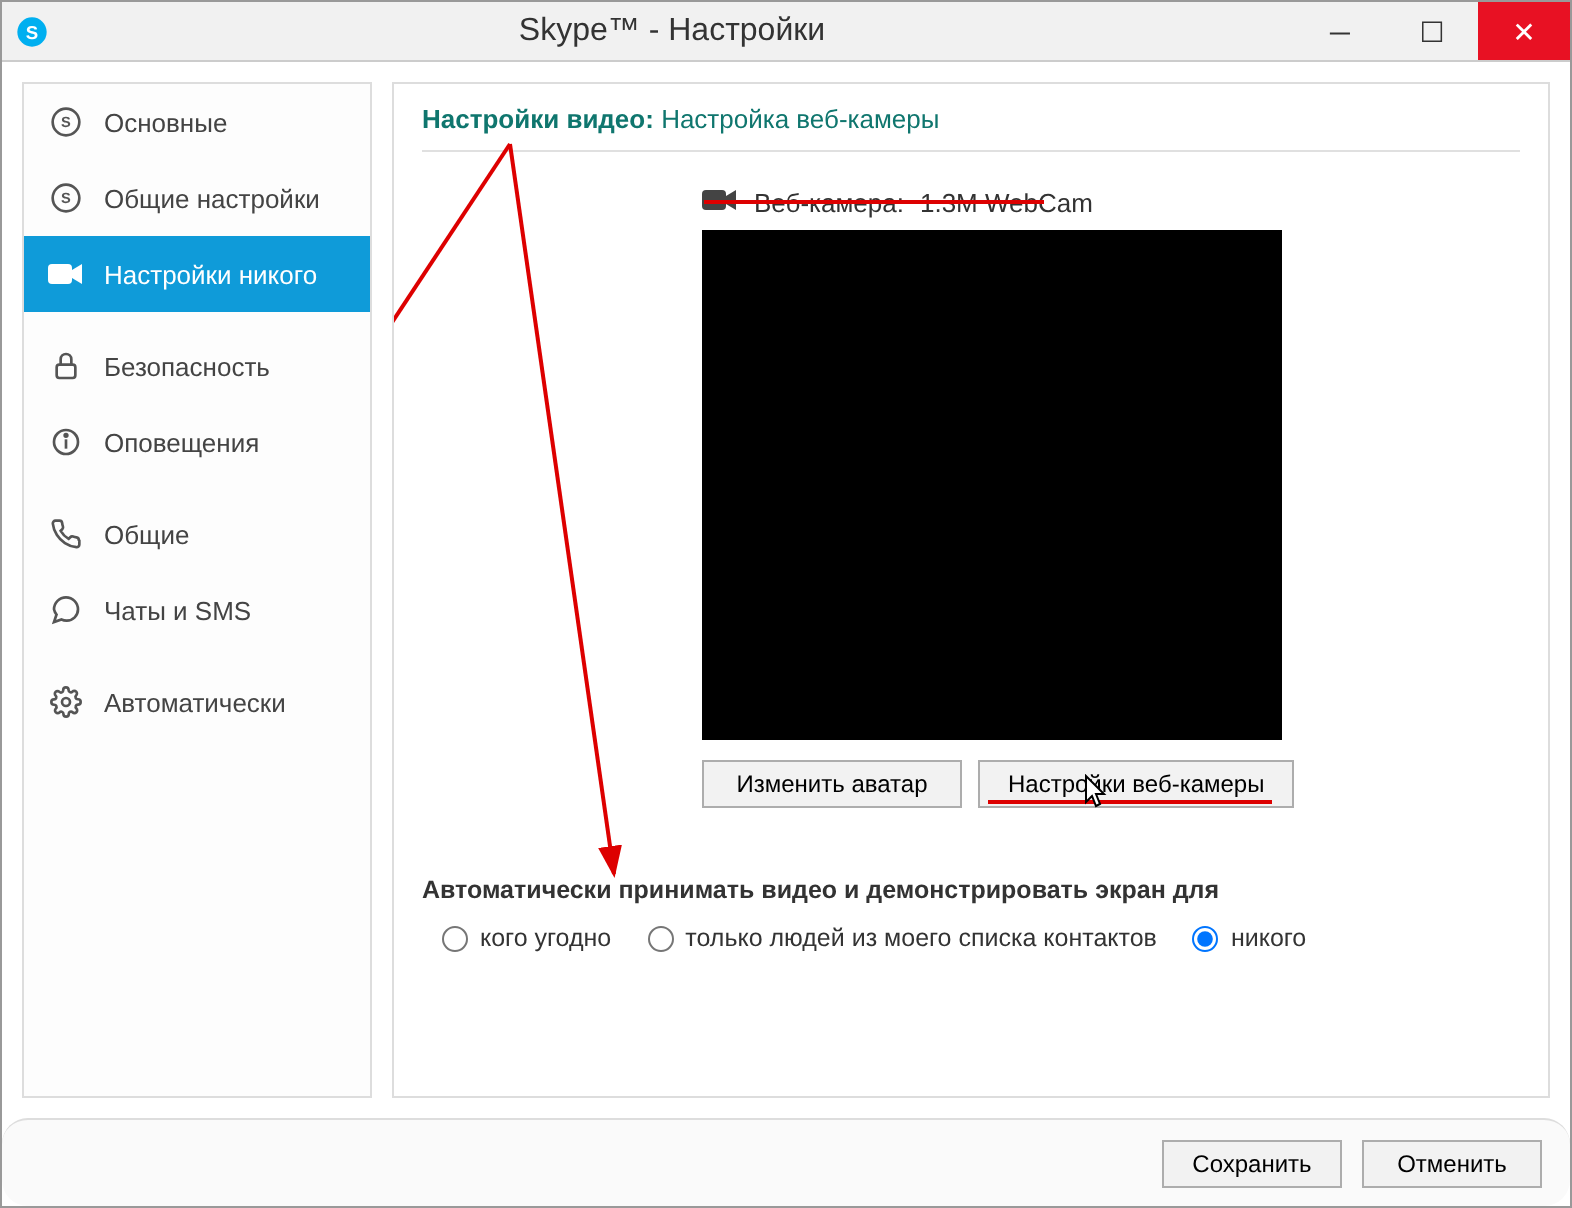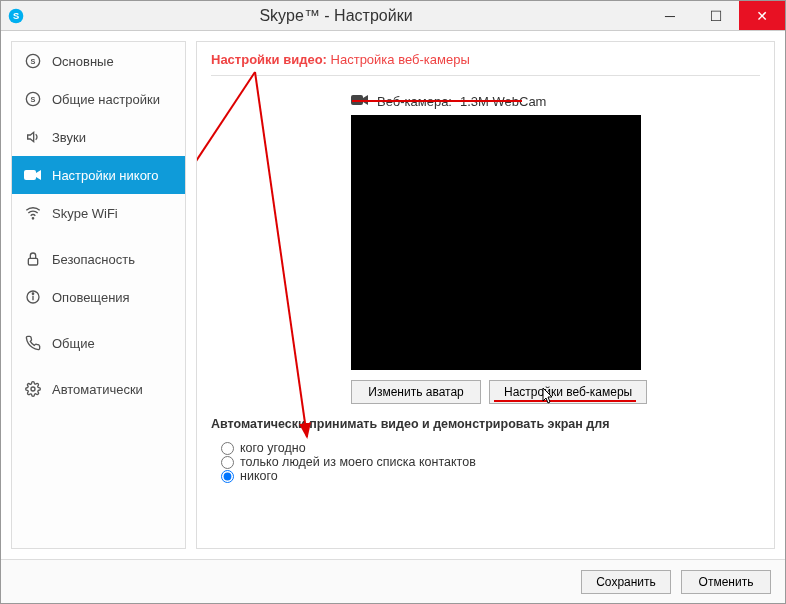--- a/index.html
+++ b/index.html
@@ -80,21 +80,21 @@
 
 .main {
   flex: 1;
   border: 1px solid #ddd;
   padding: 6px 14px 14px 14px;
   position: relative;
   overflow: hidden;
 }
 .main-header {
   font-size: 13px;
-  color: #ef4444;
+  color: #0f766e;
   padding: 4px 0 8px 0;
   border-bottom: 1px solid #e0e0e0;
 }
 .main-header b { font-weight: 600; }
 
 .webcam-row {
   display: flex;
   align-items: center;
   gap: 8px;
   margin-top: 18px;
@@ -128,50 +128,51 @@
   min-width: 130px;
   text-align: center;
 }
 .red-underline-btn {
   position: absolute;
   height: 2px;
   background: #d00;
 }
 
 .auto-label {
-  margin-top: 13px;
+  margin-top: 34px;
   font-weight: 600;
   color: #333;
   font-size: 12.5px;
 }
 .radio-group {
   margin-top: 10px;
   display: flex;
-  flex-direction: column;
-  gap: 0;
+  flex-direction: row;
+  gap: 18px;
   color: #333;
   font-size: 12.5px;
   margin-left: 10px;
 }
 .radio-row {
   display: flex;
   align-items: center;
   gap: 6px;
 }
 .radio-row input { margin: 0; }
 
 .footer {
   height: 44px;
   border-top: 1px solid #ddd;
   display: flex;
   justify-content: flex-end;
   align-items: center;
   padding-right: 14px;
   gap: 10px;
   background: #fafafa;
+  border-radius: 13px;
 }
 
 svg.arrow { position: absolute; left: 0; top: 0; pointer-events: none; }
 .cursor-img {
   position: absolute;
   width: 14px; height: 18px;
 }
 </style>
 </head>
 <body>
@@ -205,49 +206,29 @@
       </div>
       <div class="item">
         <span class="icon">
           <svg width="16" height="16" viewBox="0 0 24 24">
             <circle cx="12" cy="12" r="10" fill="none" stroke="#555" stroke-width="2"></circle>
             <text x="12" y="16" text-anchor="middle" font-size="11" font-weight="bold" fill="#555">S</text>
           </svg>
         </span>
         <span>Общие настройки</span>
       </div>
-      <div class="item">
-        <span class="icon">
-          <svg width="16" height="16" viewBox="0 0 24 24" fill="none" stroke="#555" stroke-width="2">
-            <path d="M4 9v6h4l5 4V5L8 9H4z"></path>
-            <path d="M16 8a5 5 0 010 8"></path>
-          </svg>
-        </span>
-        <span>Звуки</span>
-      </div>
       <div class="item active">
         <span class="icon">
           <svg width="18" height="12" viewBox="0 0 18 12">
             <rect x="0" y="1" width="12" height="10" rx="2" fill="#fff"></rect>
             <path d="M12 4 L17 1 L17 11 L12 8 Z" fill="#fff"></path>
           </svg>
         </span>
         <span>Настройки никого</span>
       </div>
-      <div class="item">
-        <span class="icon">
-          <svg width="16" height="16" viewBox="0 0 24 24" fill="none" stroke="#555" stroke-width="2">
-            <path d="M2 8a15 15 0 0120 0"></path>
-            <path d="M5 12a10 10 0 0114 0"></path>
-            <path d="M8.5 16a5 5 0 017 0"></path>
-            <circle cx="12" cy="20" r="1" fill="#555"></circle>
-          </svg>
-        </span>
-        <span>Skype WiFi</span>
-      </div>
       <div class="gap"></div>
       <div class="item">
         <span class="icon">
           <svg width="16" height="16" viewBox="0 0 24 24" fill="none" stroke="#555" stroke-width="2">
             <rect x="5" y="11" width="14" height="10" rx="2"></rect>
             <path d="M8 11V7a4 4 0 018 0v4"></path>
           </svg>
         </span>
         <span>Безопасность</span>
       </div>
@@ -262,20 +243,28 @@
         <span>Оповещения</span>
       </div>
       <div class="gap"></div>
       <div class="item">
         <span class="icon">
           <svg width="16" height="16" viewBox="0 0 24 24" fill="none" stroke="#555" stroke-width="2">
             <path d="M22 16.9v3a2 2 0 01-2.2 2 19.8 19.8 0 01-8.6-3.1 19.5 19.5 0 01-6-6A19.8 19.8 0 012.1 4.2 2 2 0 014.1 2h3a2 2 0 012 1.7c.1.9.3 1.8.6 2.6a2 2 0 01-.5 2.1L8 9.6a16 16 0 006 6l1.2-1.2a2 2 0 012.1-.5c.8.3 1.7.5 2.6.6a2 2 0 011.7 2z"></path>
           </svg>
         </span>
         <span>Общие</span>
+      </div>
+      <div class="item">
+        <span class="icon">
+          <svg width="16" height="16" viewBox="0 0 24 24" fill="none" stroke="#555" stroke-width="2">
+            <path d="M21 11.5a8.38 8.38 0 01-8.5 8.5 8.5 8.5 0 01-3.9-.9L3 21l1.9-5.6A8.38 8.38 0 013 11.5a8.5 8.5 0 0118 0z"></path>
+          </svg>
+        </span>
+        <span>Чаты и SMS</span>
       </div>
       <div class="gap"></div>
       <div class="item">
         <span class="icon">
           <svg width="16" height="16" viewBox="0 0 24 24" fill="none" stroke="#555" stroke-width="2">
             <circle cx="12" cy="12" r="3"></circle>
             <path d="M19.4 15a1.65 1.65 0 00.33 1.82l.06.06a2 2 0 11-2.83 2.83l-.06-.06a1.65 1.65 0 00-1.82-.33 1.65 1.65 0 00-1 1.51V21a2 2 0 11-4 0v-.09a1.65 1.65 0 00-1-1.51 1.65 1.65 0 00-1.82.33l-.06.06a2 2 0 11-2.83-2.83l.06-.06a1.65 1.65 0 00.33-1.82 1.65 1.65 0 00-1.51-1H3a2 2 0 110-4h.09a1.65 1.65 0 001.51-1 1.65 1.65 0 00-.33-1.82l-.06-.06a2 2 0 112.83-2.83l.06.06a1.65 1.65 0 001.82.33h0a1.65 1.65 0 001-1.51V3a2 2 0 114 0v.09a1.65 1.65 0 001 1.51h0a1.65 1.65 0 001.82-.33l.06-.06a2 2 0 112.83 2.83l-.06.06a1.65 1.65 0 00-.33 1.82v0a1.65 1.65 0 001.51 1H21a2 2 0 110 4h-.09a1.65 1.65 0 00-1.51 1z"></path>
           </svg>
         </span>
         <span>Автоматически</span>

